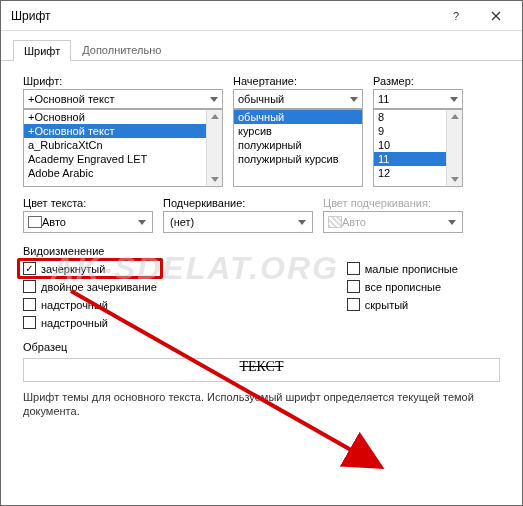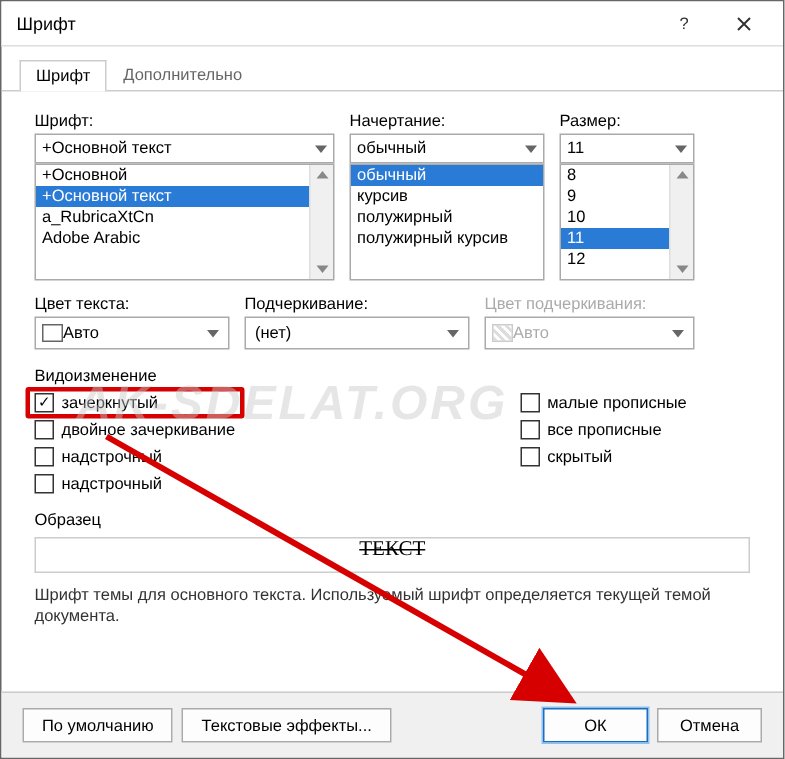--- a/index.html
+++ b/index.html
@@ -75,20 +75,21 @@
     <div class="row1">
       <div class="col" style="width:200px">
         <span class="col-label">Шрифт:</span>
         <div class="combo">
             <span>+Основной текст</span>
           </div>
         <div class="listbox">
           <div class="listbox-item">+Основной</div>
           <div class="listbox-item sel">+Основной текст</div>
           <div class="listbox-item">a_RubricaXtCn</div>
+          <div class="listbox-item">Academy Engraved LET</div>
           <div class="listbox-item">Adobe Arabic</div>
           <div class="scrollbar"></div>
         </div>
       </div>
       <div class="col" style="width:130px">
         <span class="col-label">Начертание:</span>
         <div class="combo">
             <span>обычный</span>
           </div>
         <div class="listbox">
@@ -175,27 +176,20 @@
       </div>
     </div>
 
     <div class="section-label">Образец</div>
     <div class="preview">
       <span class="preview-text">ТЕКСТ</span>
     </div>
     <div class="desc">Шрифт темы для основного текста. Используемый шрифт определяется текущей темой документа.</div>
   </div>
 
-  <div class="footer">
-    <div class="btn">По умолчанию</div>
-    <div class="btn">Текстовые эффекты...</div>
-    <div class="spacer"></div>
-    <div class="btn primary">ОК</div>
-    <div class="btn">Отмена</div>
-  </div>
 
   <svg class="arrow-svg" width="523" height="506">
     <defs>
         <marker id="ah" markerWidth="12" markerHeight="12" refX="9" refY="5" orient="auto">
           <path d="M0,0 L10,5 L0,10 Z" fill="#d60000"></path>
         </marker>
       </defs>
     <line x1="70" y1="290" x2="380" y2="466" stroke="#d60000" stroke-width="4" marker-end="url(#ah)"></line>
   </svg>
 </div>

